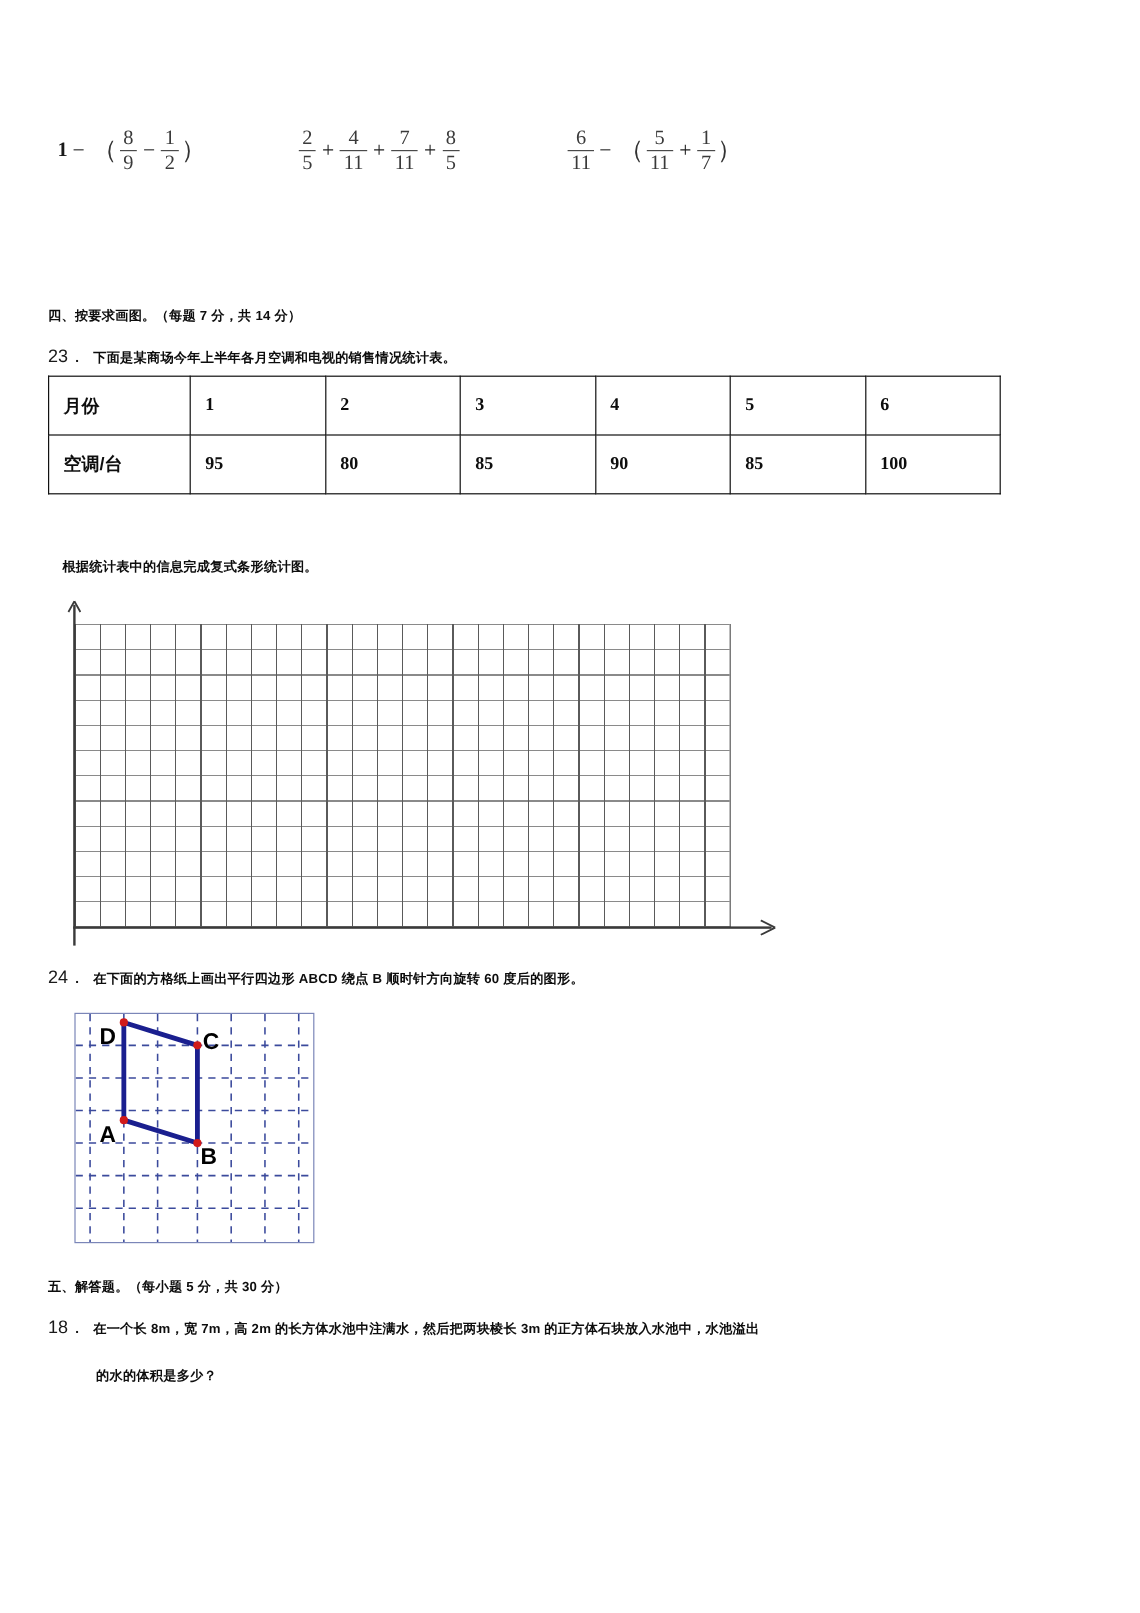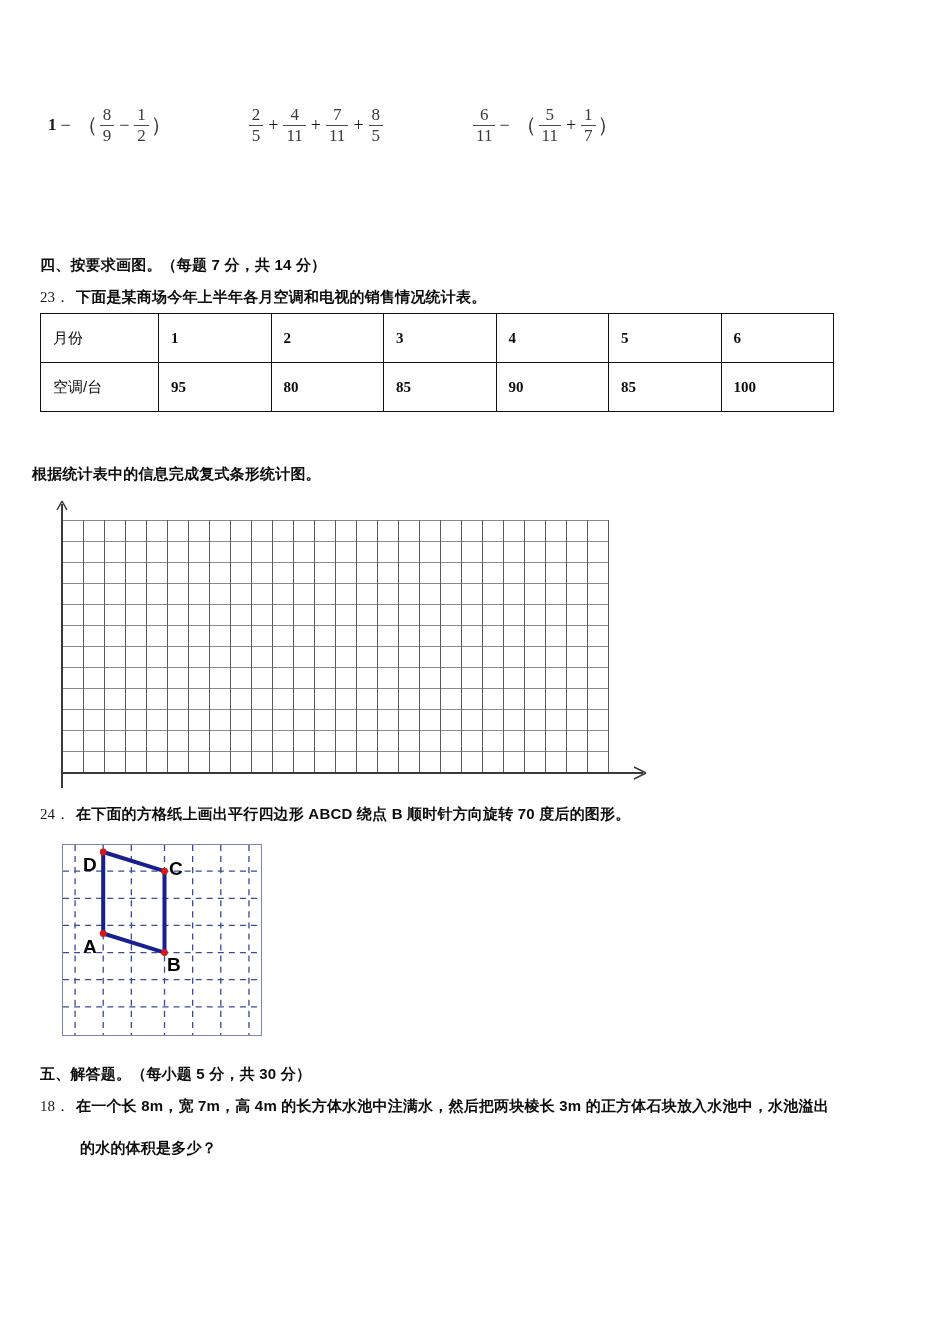--- a/index.html
+++ b/index.html
@@ -67,48 +67,48 @@
   }
   .frac .de {
     border-top: 1.3px solid #4a4a4a;
     padding: 1px 3px 0 3px;
   }
 
   
   .cn {
     font-family: "Liberation Sans", "DejaVu Sans", sans-serif;
     font-weight: bold;
-    font-size: 15px;
+    font-size: 11px;
     color: #0d0d0d;
     letter-spacing: 0.2px;
   }
   .sec-head {
     position: absolute;
     left: 40px;
     white-space: nowrap;
   }
   #sec-four { top: 256px; }
   #sec-five { top: 1065px; text-align: center; }
 
   .q-line {
     position: absolute;
     left: 40px;
     white-space: nowrap;
   }
   .q-num {
-    font-family: Liberation Serif, serif;
+    font-family: Liberation Sans, sans-serif;
     font-weight: normal;
     font-size: 15px;
     padding-right: 6px;
   }
   #q23 { top: 288px; }
   #q24 { top: 805px; }
   #q25-l1 { top: 1097px; }
   #q25-l2 { top: 1139px; padding-left: 40px; }
-  #tbl-caption { position: absolute; left: 32px; top: 465px; white-space: nowrap; }
+  #tbl-caption { position: absolute; left: 52px; top: 465px; white-space: nowrap; }
 
   
   .stat-table {
     position: absolute;
     left: 40px;
     top: 313px;
     width: 793px;
     border-collapse: collapse;
     table-layout: fixed;
   }
@@ -117,21 +117,21 @@
     height: 48px;
     padding: 0 0 0 12px;
     font-family: "Liberation Serif", "DejaVu Serif", serif;
     font-weight: bold;
     font-size: 15px;
     color: #0d0d0d;
     vertical-align: middle;
   }
   .stat-table td.hdr-cn {
     font-family: "Liberation Sans", "DejaVu Sans", sans-serif;
-    font-weight: normal;
+    font-weight: bold;
   }
   .stat-table col.c0 { width: 118px; }
   .stat-table col.cn { width: 112.5px; }
 
   
   #chart-area {
     position: absolute;
     left: 40px;
     top: 498px;
     width: 600px;
@@ -330,21 +330,21 @@
   <svg id="y-arrow" viewBox="0 0 14 14">
     <path d="M7 1 L2 10 M7 1 L12 10" stroke="#3a3a3a" stroke-width="1.5" fill="none"></path>
   </svg>
   <div id="x-axis"></div>
   <svg id="x-arrow" viewBox="0 0 16 14">
     <path d="M2 1 L14 7 M2 13 L14 7" stroke="#3a3a3a" stroke-width="1.5" fill="none"></path>
   </svg>
 </div>
 
 <div class="q-line" id="q24">
-  <span class="q-num">24．</span><span class="cn">在下面的方格纸上画出平行四边形 ABCD 绕点 B 顺时针方向旋转 70 度后的图形。</span>
+  <span class="q-num">24．</span><span class="cn">在下面的方格纸上画出平行四边形 ABCD 绕点 B 顺时针方向旋转 60 度后的图形。</span>
 </div>
 
 <div id="geo-figure">
   <svg id="geo-dashes" viewBox="0 0 197 189" preserveAspectRatio="none">
     <g stroke="#3b4a9c" stroke-width="1.3" stroke-dasharray="6,5" fill="none">
       <line x1="12" y1="0" x2="12" y2="189"></line>
       <line x1="40" y1="0" x2="40" y2="189"></line>
       <line x1="68" y1="0" x2="68" y2="189"></line>
       <line x1="101" y1="0" x2="101" y2="189"></line>
       <line x1="129" y1="0" x2="129" y2="189"></line>
@@ -369,15 +369,15 @@
 
   <span class="geo-label" id="lbl-D">D</span>
   <span class="geo-label" id="lbl-C">C</span>
   <span class="geo-label" id="lbl-A">A</span>
   <span class="geo-label" id="lbl-B">B</span>
 </div>
 
 <div class="sec-head cn" id="sec-five">五、解答题。（每小题 5 分，共 30 分）</div>
 
 <div class="q-line" id="q25-l1">
-  <span class="q-num">18．</span><span class="cn">在一个长 8m，宽 7m，高 4m 的长方体水池中注满水，然后把两块棱长 3m 的正方体石块放入水池中，水池溢出</span>
+  <span class="q-num">18．</span><span class="cn">在一个长 8m，宽 7m，高 2m 的长方体水池中注满水，然后把两块棱长 3m 的正方体石块放入水池中，水池溢出</span>
 </div>
 <div class="q-line cn" id="q25-l2">的水的体积是多少？</div>
 
 </body></html>

